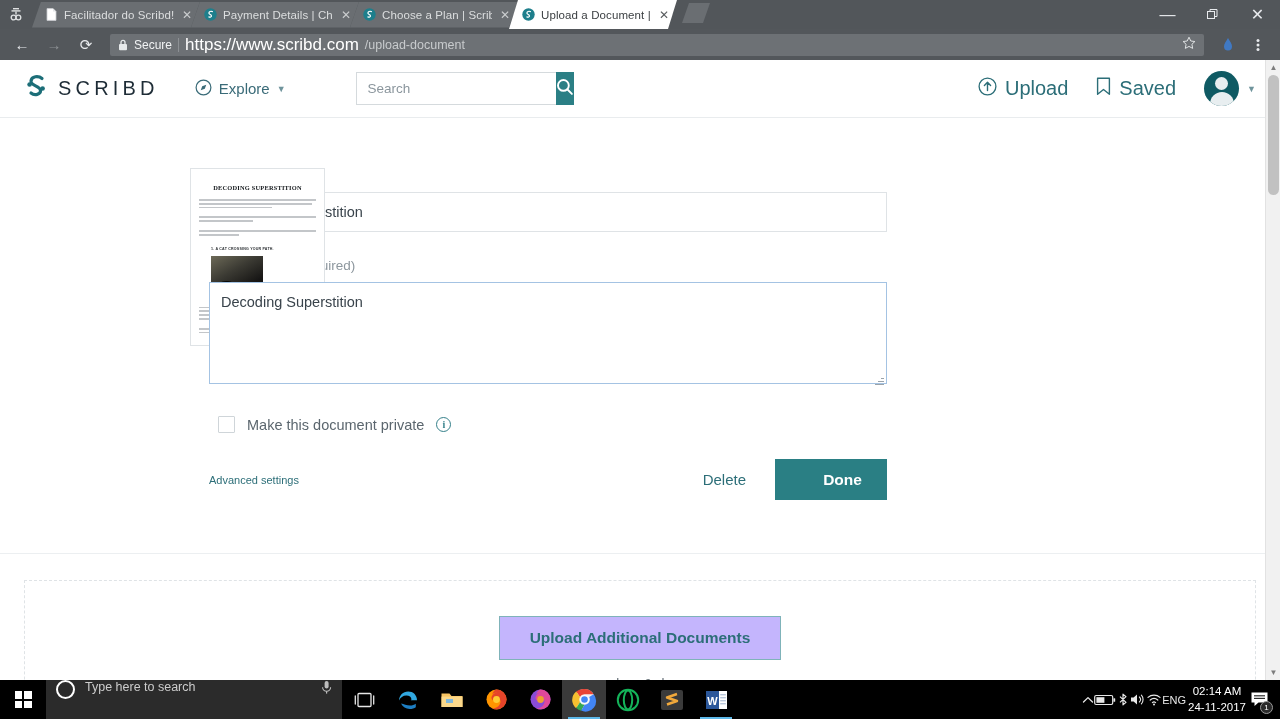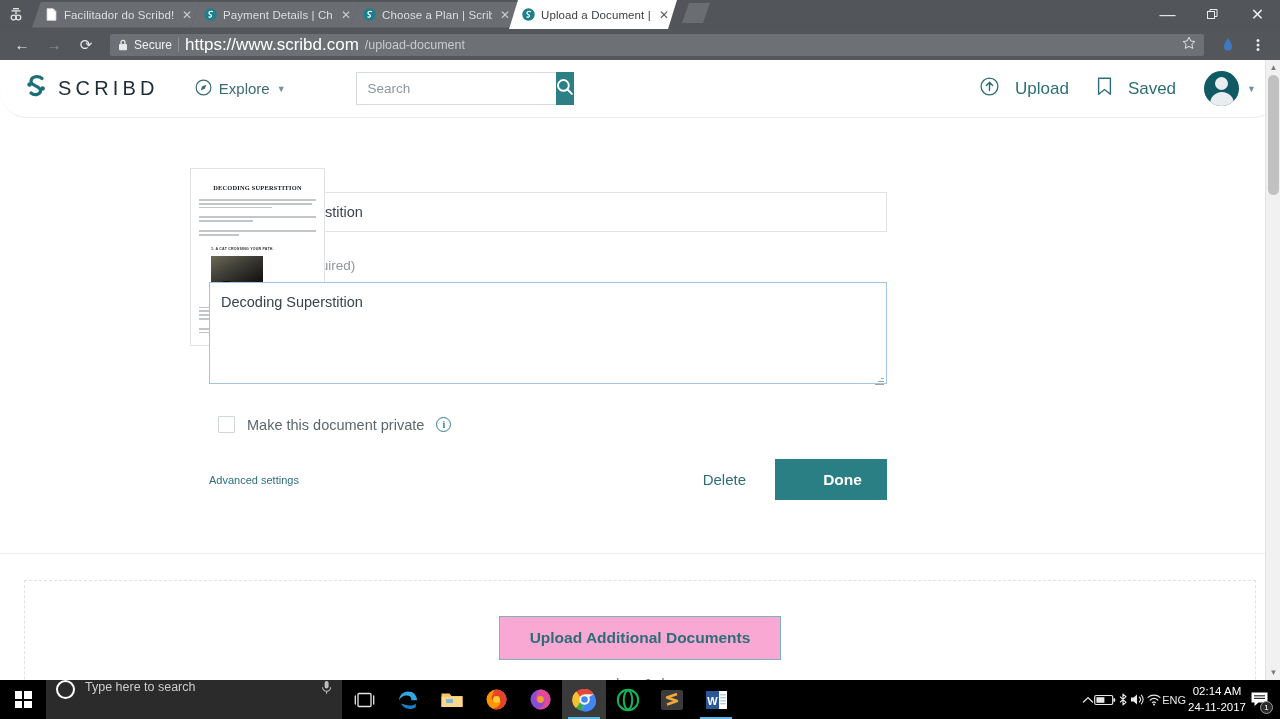--- a/index.html
+++ b/index.html
@@ -79,21 +79,21 @@
     color: #7c7c7c; font-size: 8px;
   }
   .sb-thumb {
     position: absolute; top: 15px; left: 2px; width: 11px; height: 120px;
     background: #c1c1c1; border-radius: 6px;
   }
 
   
   .scribd-header {
     height: 58px; border-bottom: 1px solid #e9ecee; background: #fff;
-    display: flex; align-items: center; padding: 0 24px; position: relative; border-radius: 27px;
+    display: flex; align-items: center; padding: 0 24px; position: relative;
   }
   .logo { display: flex; align-items: center; gap: 9px; }
   .logo-word {
     font-size: 20px; letter-spacing: 4.2px; color: #1e2c36; font-weight: 400;
   }
   .explore {
     display: flex; align-items: center; gap: 7px; margin-left: 36px;
     color: #3a6b78; font-size: 15px;
   }
   .chev { font-size: 9px; color: #6f949c; }
@@ -107,21 +107,21 @@
     background: #fff;
   }
   .search-input::placeholder { color: #8b969d; }
   .search-btn {
     width: 42px; background: #2b7f85; display: flex; align-items: center;
     justify-content: center; border: none; cursor: pointer;
   }
   .hdr-right {
     margin-left: auto; display: flex; align-items: center; gap: 28px;
   }
-  .hdr-link { display: flex; align-items: center; gap: 16px; color: #2c6e78; font-size: 17px; }
+  .hdr-link { display: flex; align-items: center; gap: 8px; color: #2c6e78; font-size: 20px; }
   .avatar-wrap { display: flex; align-items: center; gap: 8px; }
   .avatar {
     width: 35px; height: 35px; border-radius: 50%; background: #0f5a63;
     overflow: hidden; position: relative;
   }
   .av-head {
     position: absolute; width: 13px; height: 13px; border-radius: 50%;
     background: #e8eef0; left: 11px; top: 6px;
   }
   .av-body {
@@ -214,21 +214,21 @@
   }
 
   .divider { height: 1px; background: #eceff1; margin-top: 53px; }
   .dropzone {
     margin: 26px 24px 0 24px; height: 130px;
     border: 1px dashed #dfe3e6; display: flex; flex-direction: column;
     align-items: center; padding-top: 35px;
   }
   .upload-more {
     padding: 12px 30px; border: 1px solid #7fb3b9; color: #2c6e78;
-    font-size: 15.5px; font-weight: bold; background: #f9a8d4;
+    font-size: 15.5px; font-weight: bold; background: #c4b5fd;
     font-family: "Liberation Sans", sans-serif;
   }
   .drag-text { margin-top: 16px; font-size: 14px; color: #6c767d; }
 
   
   .taskbar {
     position: absolute; left: 0; bottom: 0; width: 1280px; height: 39px;
     background: #000000; display: flex; align-items: center;
   }
   .startbtn { width: 46px; height: 39px; display: flex; align-items: center; justify-content: center; }

